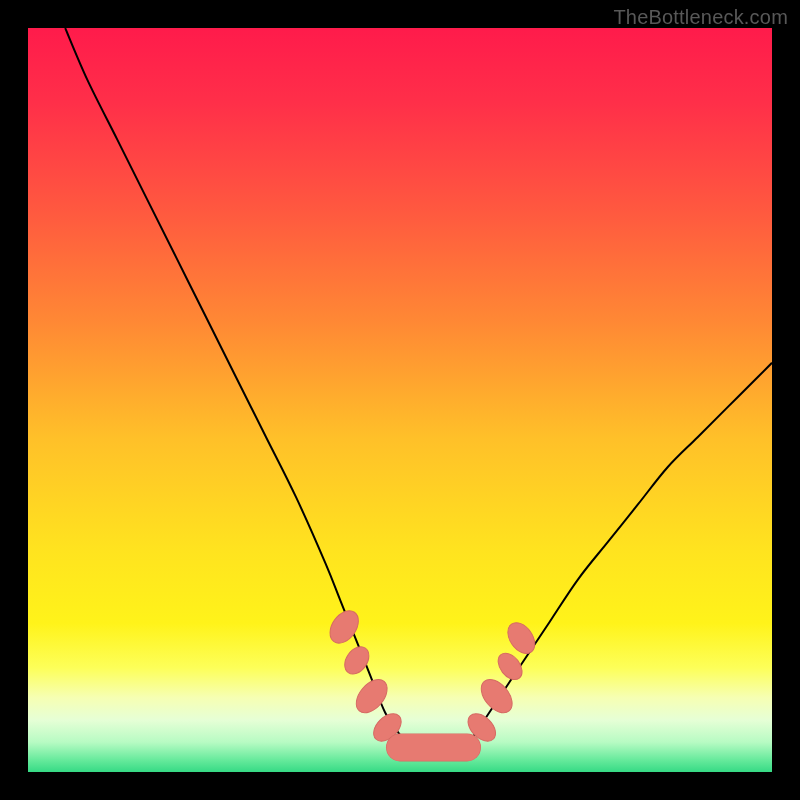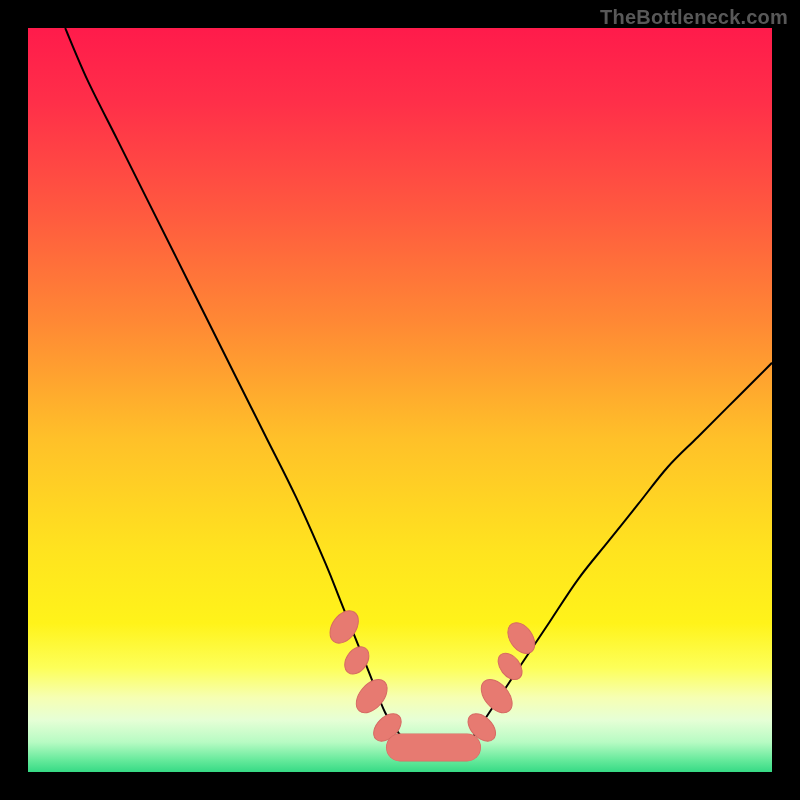--- a/index.html
+++ b/index.html
@@ -26,21 +26,21 @@
     width: 744px;
     height: 744px;
     overflow: hidden;
   }
   .watermark {
     position: absolute;
     top: 6px;
     right: 12px;
     color: #585858;
     font-size: 20px;
-    font-weight: 700;
+    font-weight: 400;
     letter-spacing: 0.2px;
     font-family: Arial, Helvetica, sans-serif;
   }
   svg {
     display: block;
   }
 </style>
 </head>
 <body>
 

